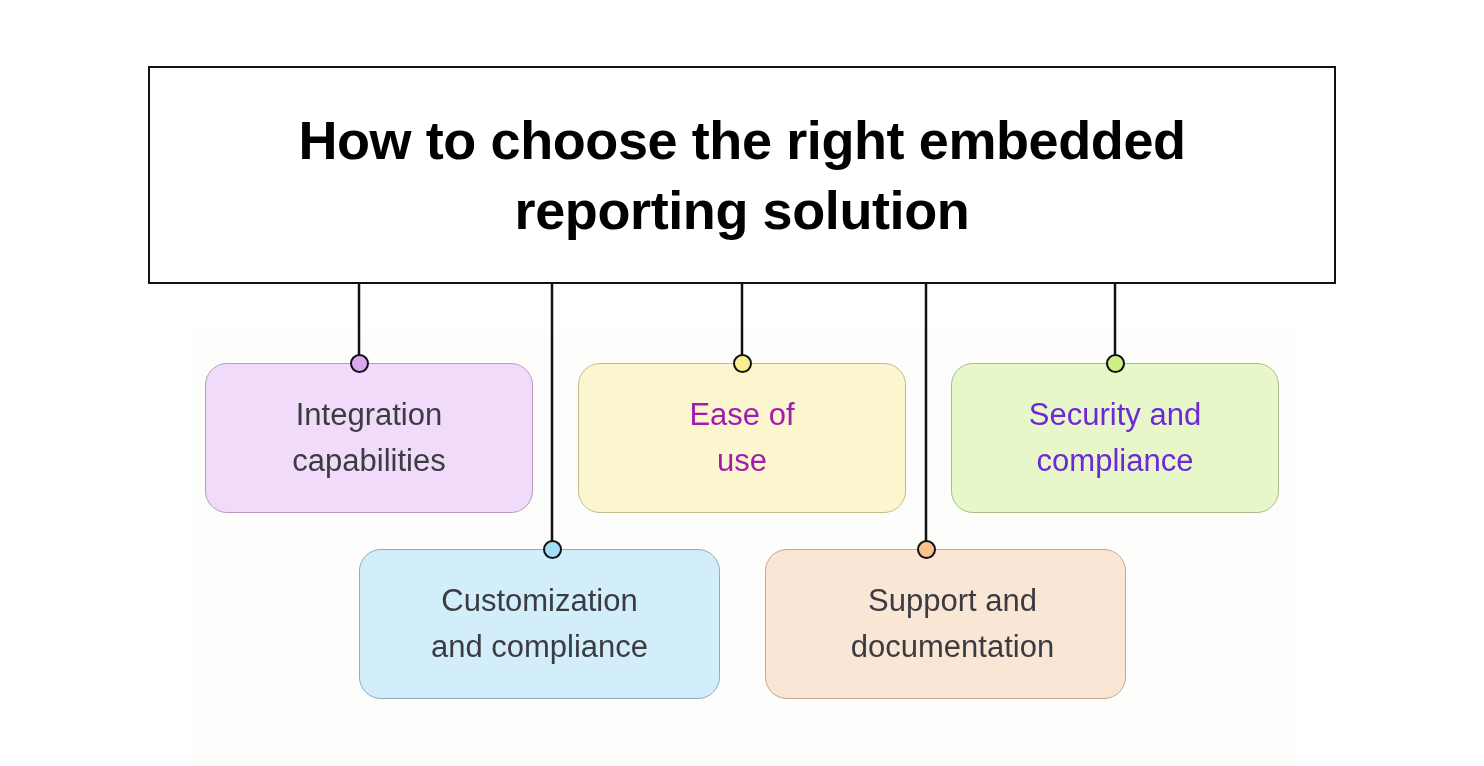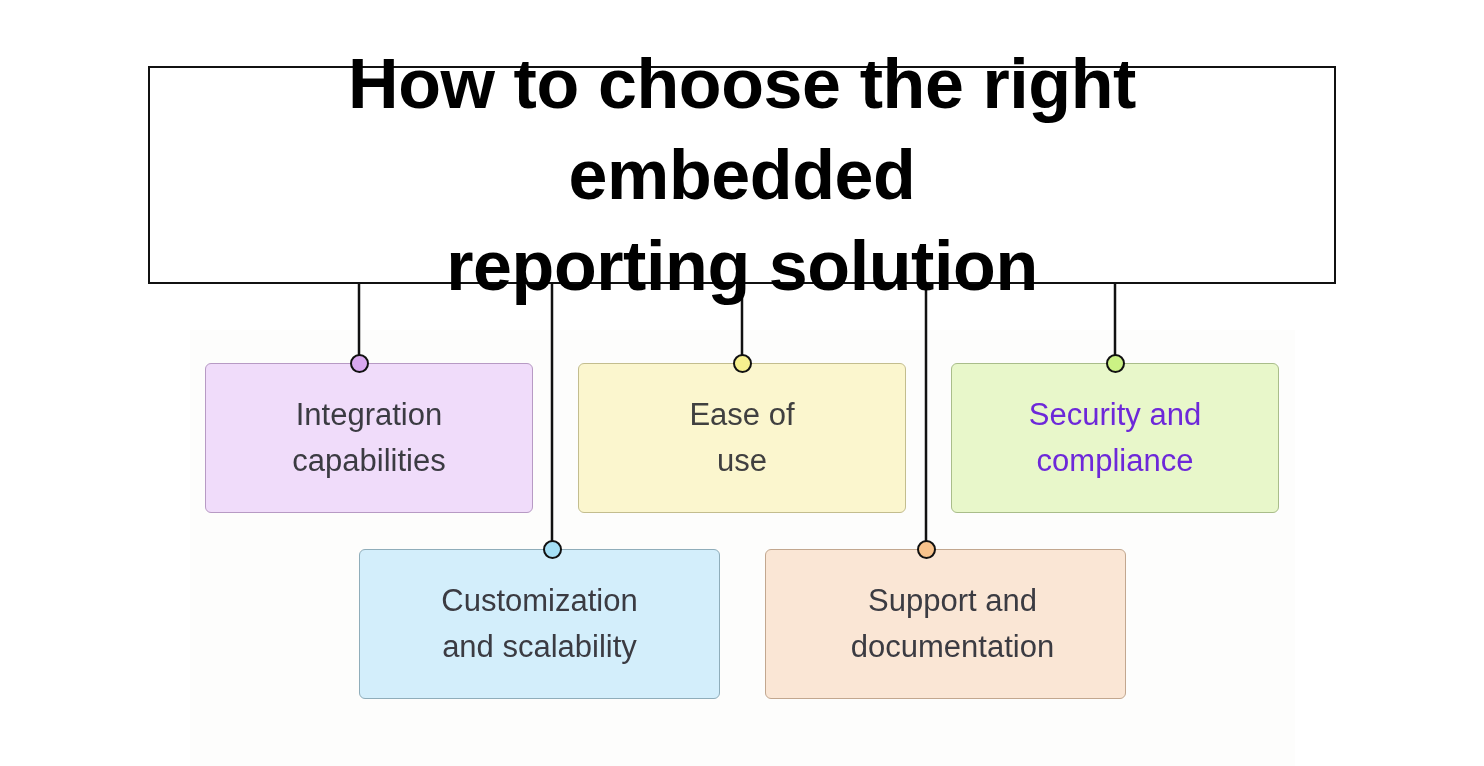--- a/index.html
+++ b/index.html
@@ -48,34 +48,34 @@
     height: 218px;
     box-sizing: border-box;
     background: #ffffff;
     border: 2.5px solid #111111;
     z-index: 2;
     display: flex;
     align-items: center;
     justify-content: center;
   }
   .root-title {
-    font-size: 70px;
+    font-size: 54px;
     font-weight: bold;
     color: #000000;
     text-align: center;
     line-height: 1.30;
     letter-spacing: -0.4px;
     padding: 0 44px;
     white-space: pre-line;
   }
   
   .node {
     position: absolute;
     box-sizing: border-box;
-    border-radius: 6px;
+    border-radius: 22px;
     border-width: 1.6px;
     border-style: solid;
     z-index: 2;
     display: flex;
     align-items: center;
     justify-content: center;
   }
   .node-label {
     font-size: 31px;
     font-weight: normal;
@@ -116,32 +116,32 @@
 reporting solution</div>
   </div>
 
   <div id="nodes-layer">
       <div class="node" style="left: 205px; top: 363px; width: 328px; height: 150px; background: rgb(240, 220, 250); border-color: rgb(183, 154, 196);">
         <div class="node-label" style="color: rgb(59, 59, 66);">Integration
 capabilities</div>
       </div>
       <div class="dot" style="left: 349.5px; top: 353.5px; background: rgb(217, 168, 239);"></div>
       <div class="node" style="left: 578px; top: 363px; width: 328px; height: 150px; background: rgb(251, 246, 206); border-color: rgb(195, 189, 142);">
-        <div class="node-label" style="color: #404040;">Ease of
+        <div class="node-label" style="color: #a21caf;">Ease of
 use</div>
       </div>
       <div class="dot" style="left: 732.5px; top: 353.5px; background: rgb(247, 240, 142);"></div>
       <div class="node" style="left: 951px; top: 363px; width: 328px; height: 150px; background: rgb(232, 247, 202); border-color: rgb(169, 189, 138);">
         <div class="node-label" style="color: #6d28d9;">Security and
 compliance</div>
       </div>
       <div class="dot" style="left: 1105.5px; top: 353.5px; background: rgb(203, 242, 132);"></div>
       <div class="node" style="left: 359px; top: 549px; width: 361px; height: 150px; background: rgb(211, 238, 251); border-color: rgb(143, 173, 186);">
         <div class="node-label" style="color: rgb(59, 59, 66);">Customization
-and scalability</div>
+and compliance</div>
       </div>
       <div class="dot" style="left: 542.5px; top: 539.5px; background: rgb(165, 223, 245);"></div>
       <div class="node" style="left: 765px; top: 549px; width: 361px; height: 150px; background: rgb(250, 230, 213); border-color: rgb(194, 167, 143); padding-left: 14px;">
         <div class="node-label" style="color: rgb(59, 59, 66);">Support and
 documentation</div>
       </div>
       <div class="dot" style="left: 916.5px; top: 539.5px; background: rgb(248, 195, 140);"></div>
     </div>
 
 </div>

